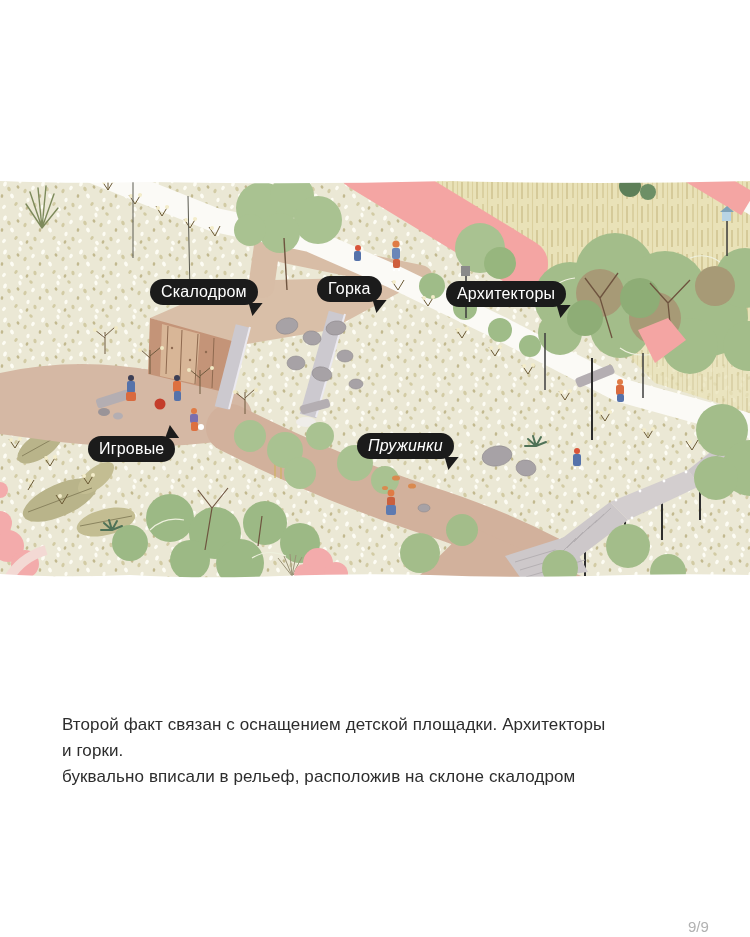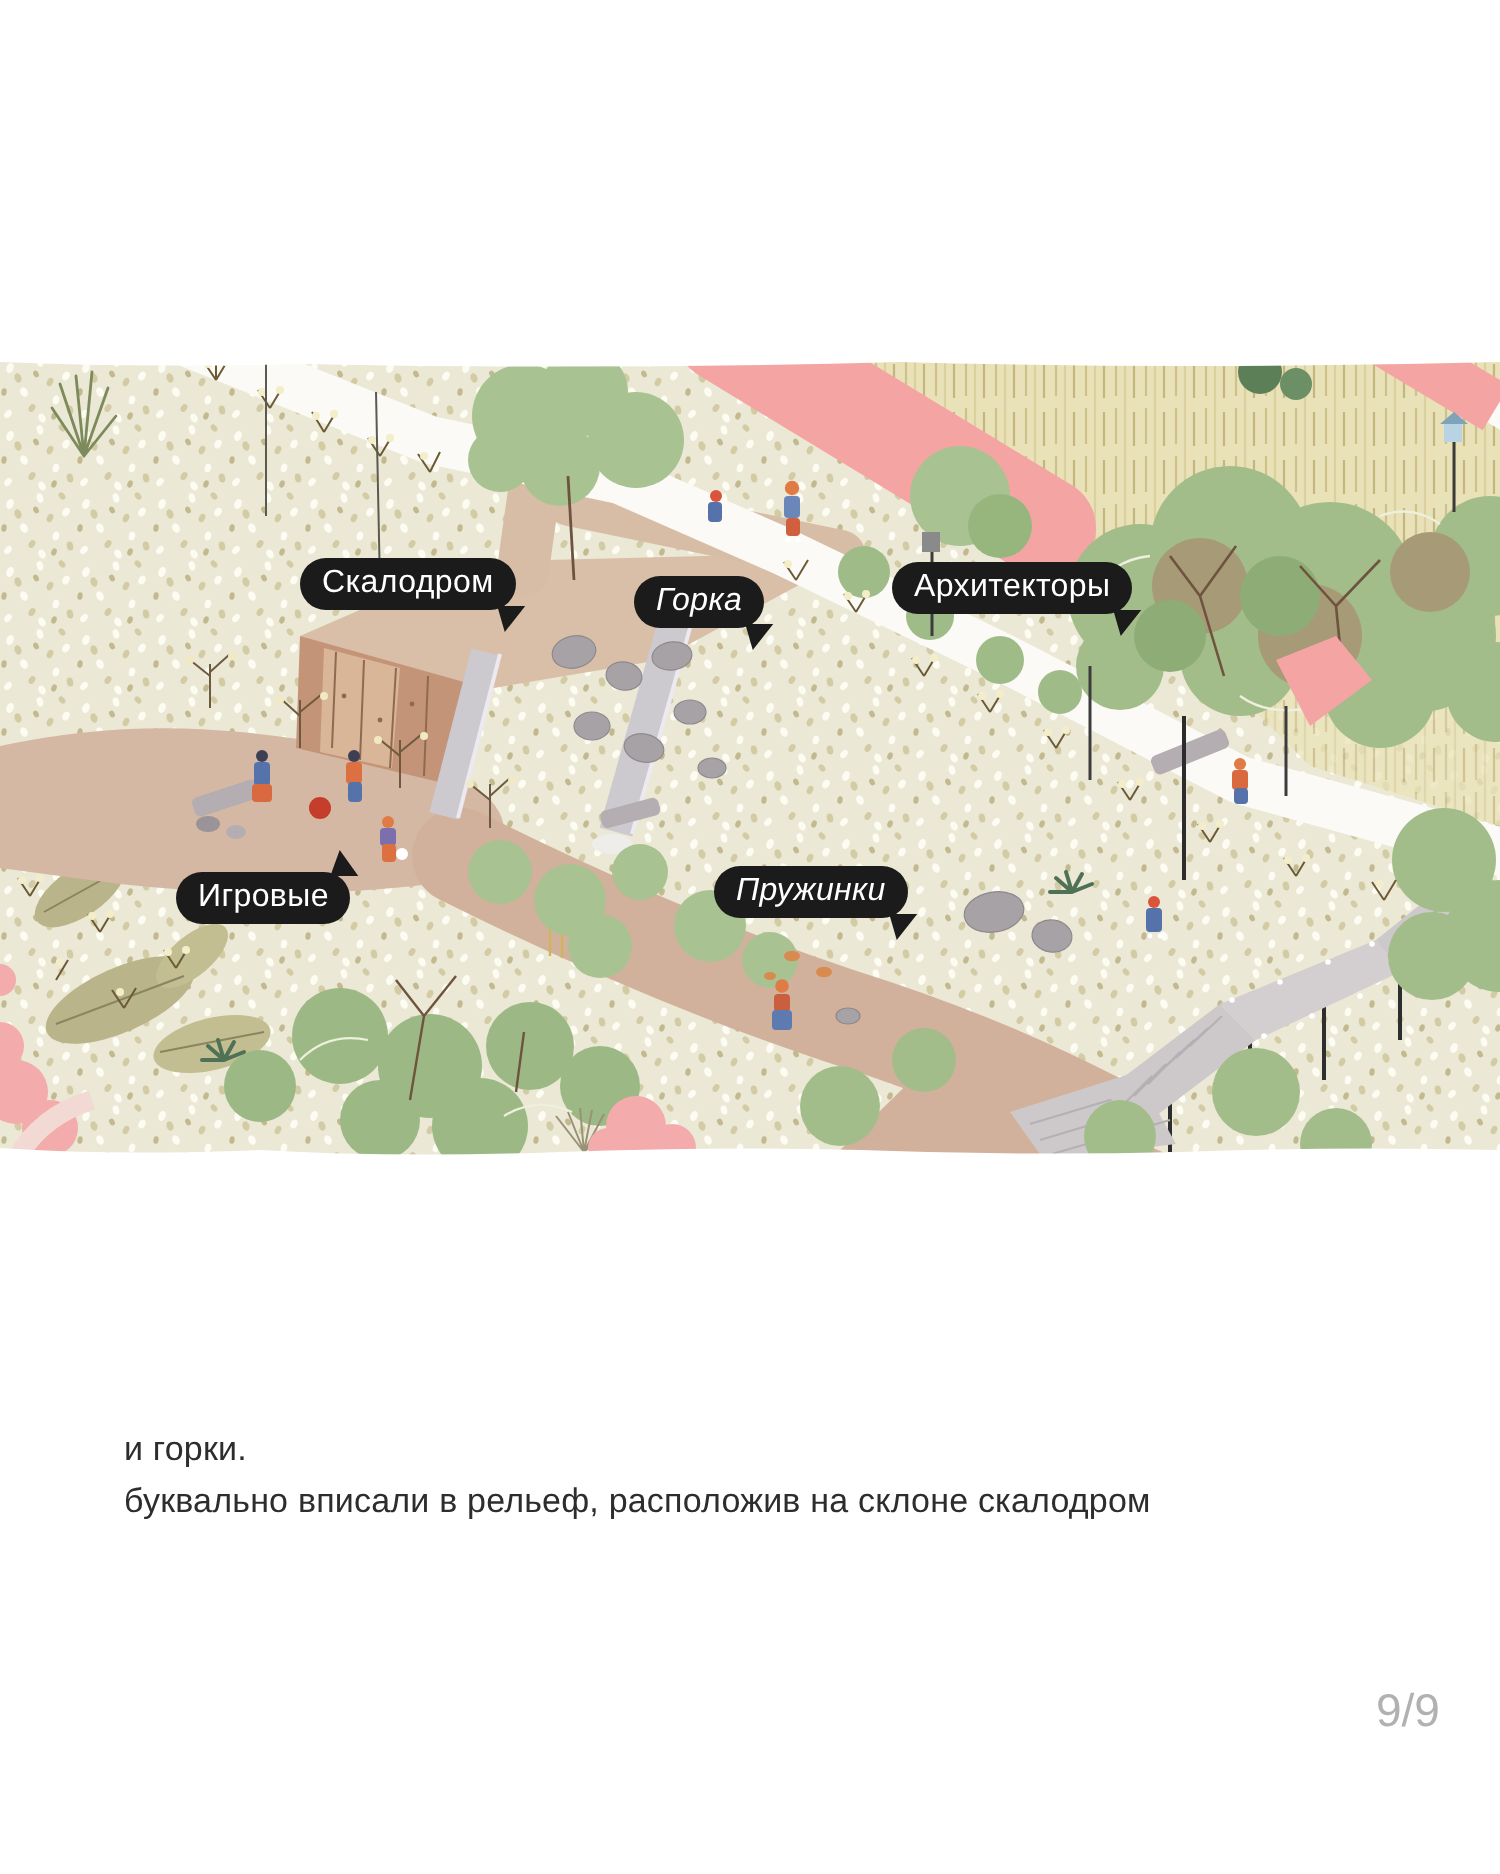--- a/index.html
+++ b/index.html
@@ -22,21 +22,21 @@
     bottom:-11px;border-top:13px solid #1b1b1b;transform:skewX(-14deg);
   }
   .bubble.tail-up::after{
     top:-11px;border-bottom:13px solid #1b1b1b;transform:skewX(10deg);
   }
   .caption{
     position:absolute;left:62px;top:712px;width:660px;
     font-size:17px;line-height:26px;color:#2d2d2d;letter-spacing:.1px;
   }
   .page-num{
-    position:absolute;left:688px;top:842px;font-size:23px;color:#b1b1b1;
+    position:absolute;left:688px;top:918px;font-size:15px;color:#b1b1b1;
   }
 </style>
 </head>
 <body>
 
 <div class="map-wrap">
 <svg width="750" height="402" viewBox="0 0 750 402">
   <defs>
     <pattern id="speck" width="38" height="34" patternUnits="userSpaceOnUse">
       <rect width="38" height="34" fill="#ebe8d5"></rect>
@@ -402,32 +402,33 @@
         <circle cx="304" cy="396" r="10"></circle>
   </g>
 
   <path d="M0,0 L750,0 L750,3 Q600,7 450,3 Q300,7 150,4 Q70,6 0,3 Z" fill="#ffffff"></path>
   <path d="M0,402 L0,396 Q60,400 130,397 Q200,401 280,398 Q360,395 430,397 Q510,400 590,398 Q670,395 750,397 L750,402 Z" fill="#ffffff"></path>
 </svg>
 
   <div class="bubble tail-down" style="left:150px;top:101px;">
     <span>Скалодром</span>
   </div>
-  <div class="bubble tail-down" style="left:317px;top:110px;font-style:italic;">
+  <div class="bubble tail-down" style="left:317px;top:98px;">
     <span>Горка</span>
   </div>
   <div class="bubble tail-down" style="left:446px;top:103px;">
     <span>Архитекторы</span>
   </div>
   <div class="bubble tail-up" style="left:88px;top:258px;">
     <span>Игровые</span>
   </div>
   <div class="bubble tail-down" style="left:357px;top:255px;font-style:italic;">
     <span>Пружинки</span>
   </div>
 </div>
 
 <div class="caption">
+  <div>Второй факт связан с оснащением детской площадки. Архитекторы</div>
   <div>и горки.</div>
   <div>буквально вписали в рельеф, расположив на склоне скалодром</div>
 </div>
 
 <div class="page-num">9/9</div>
 
 </body></html>

